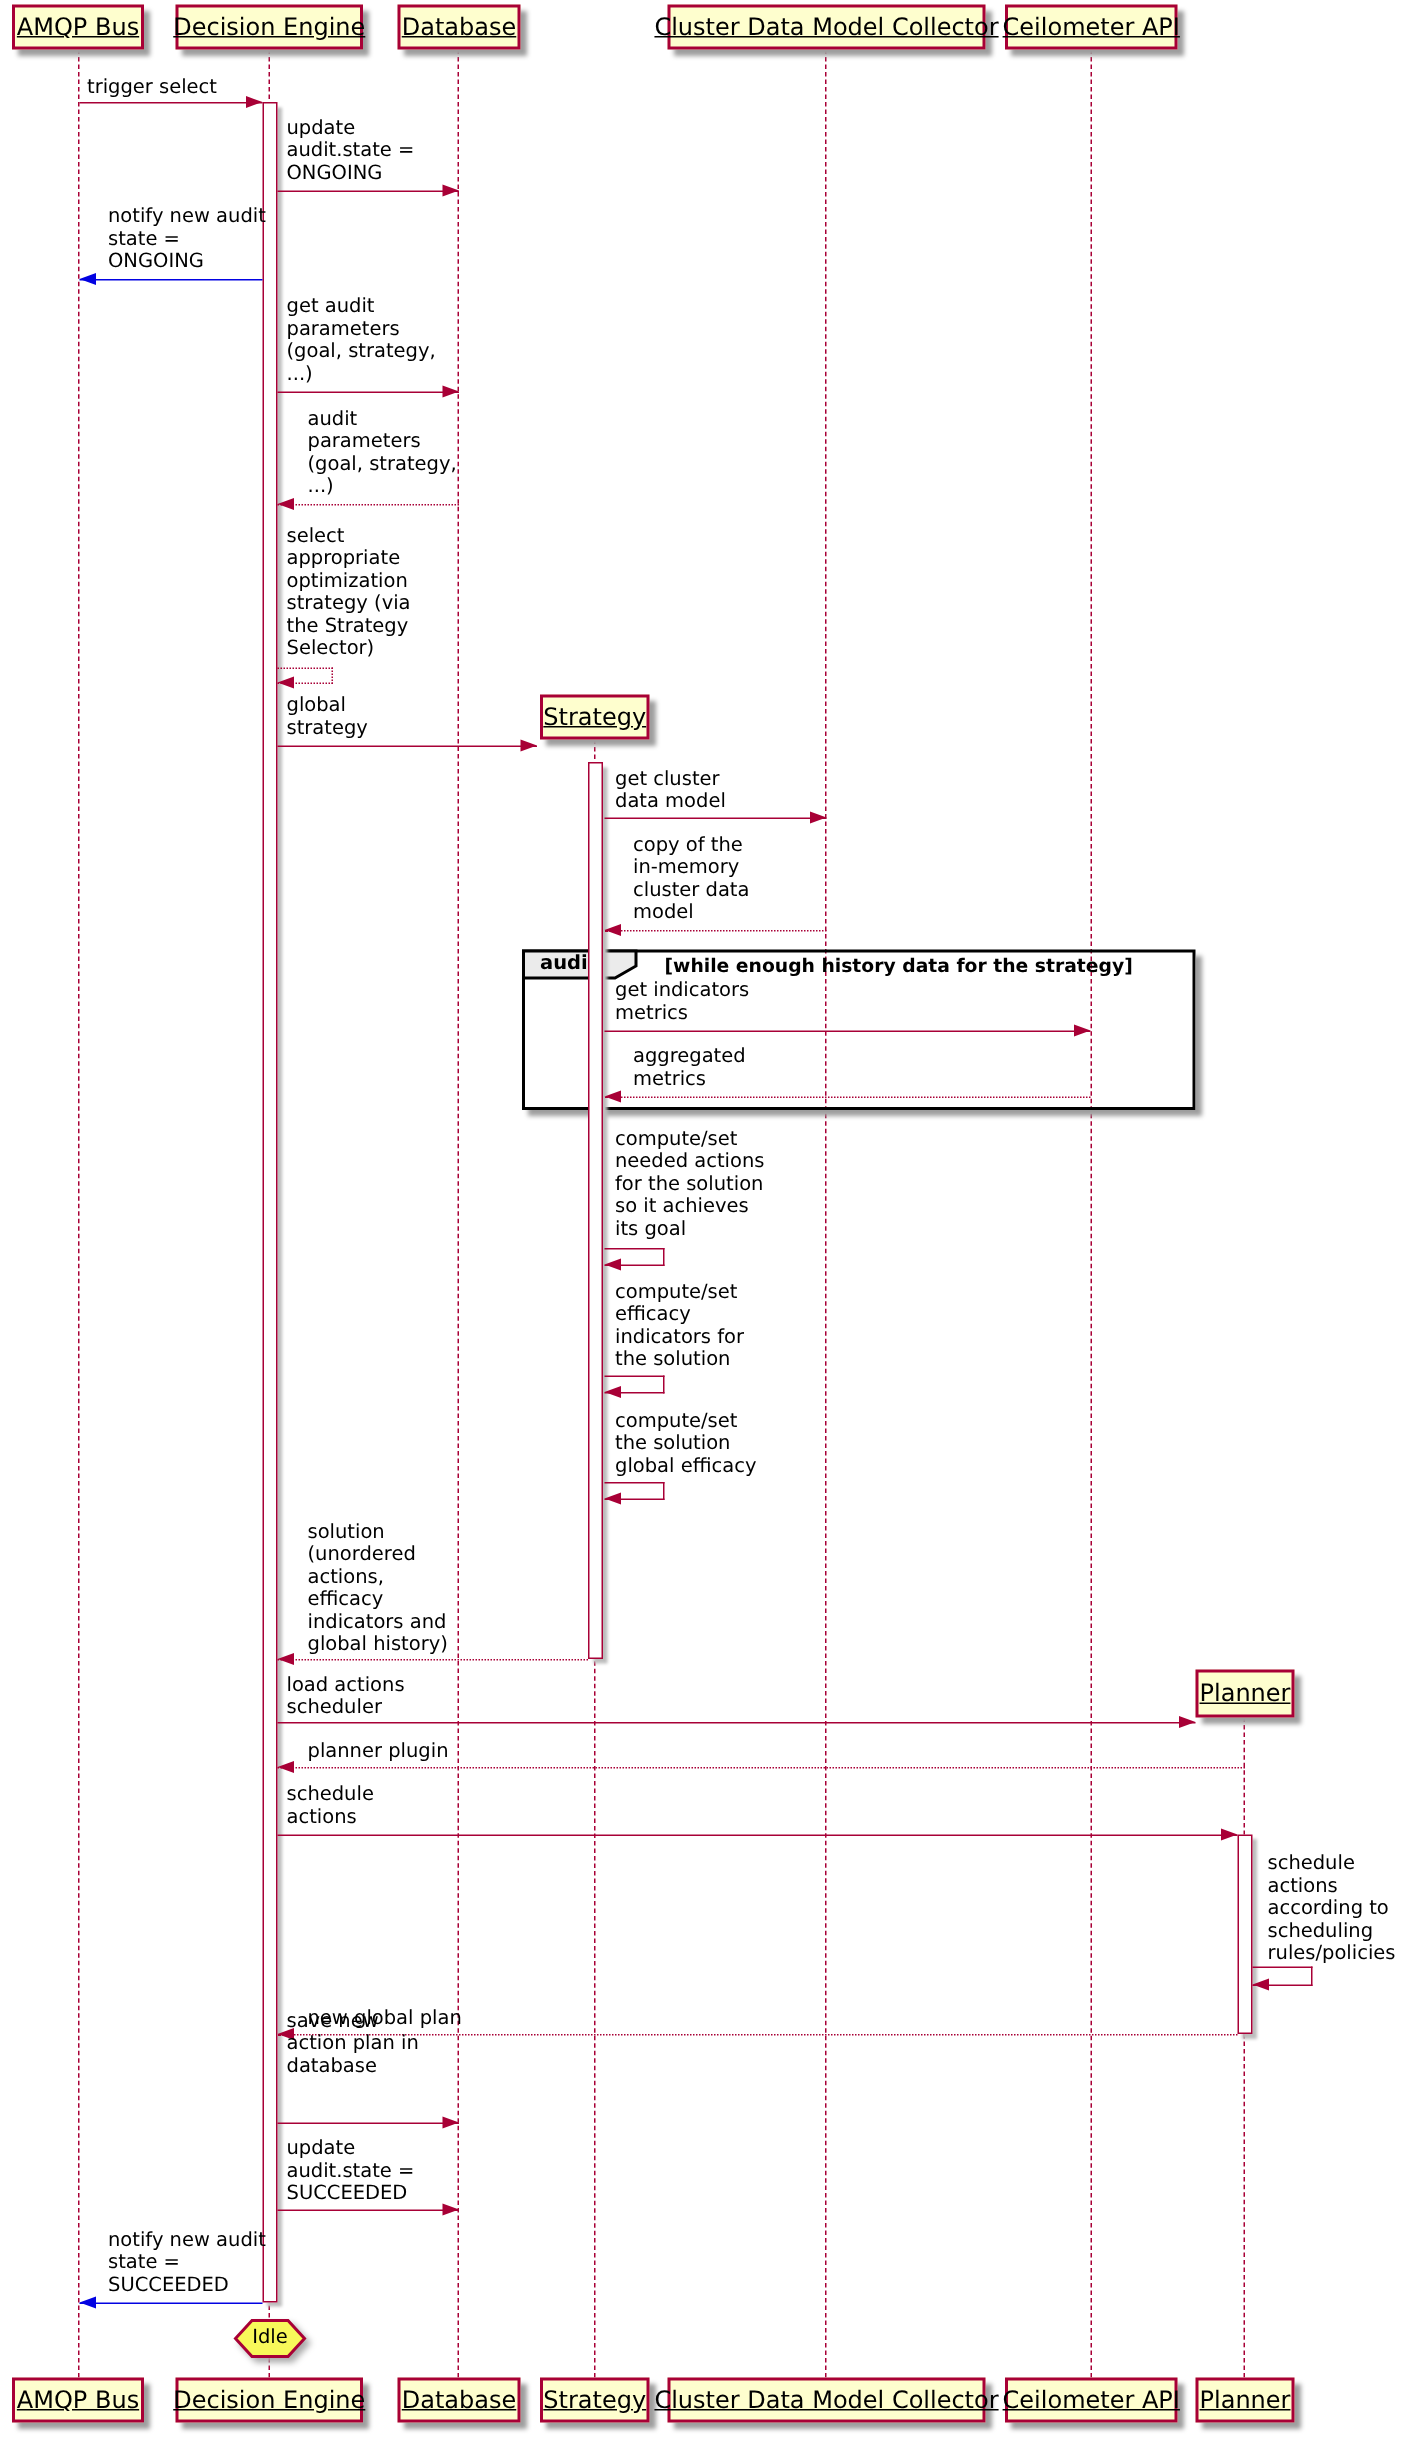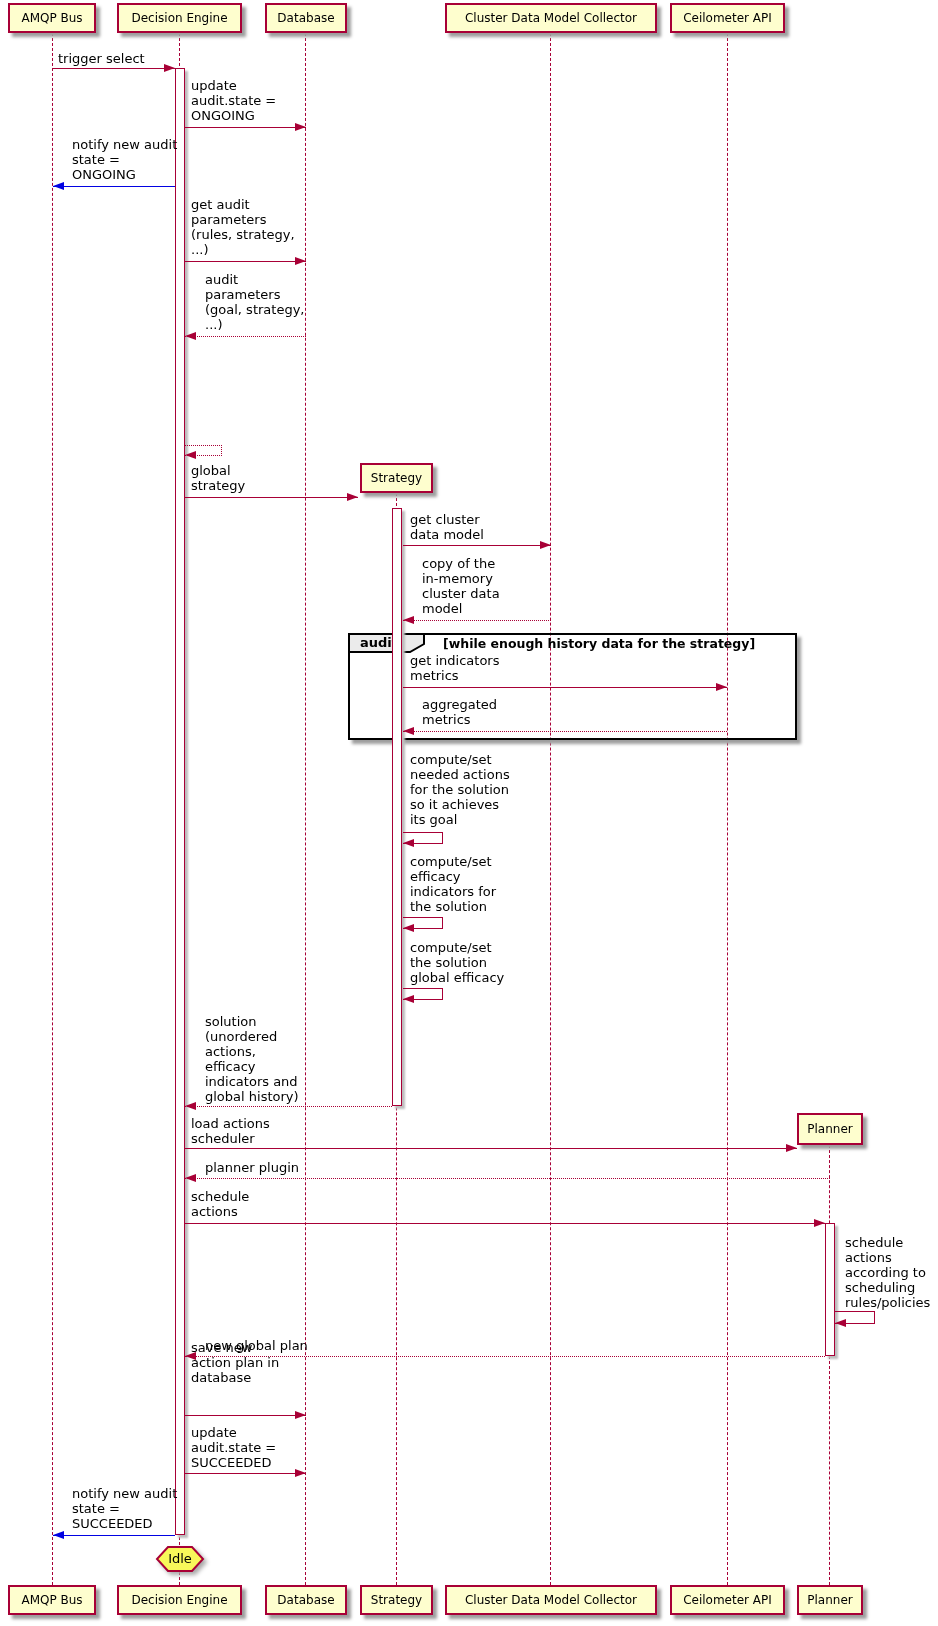--- a/index.html
+++ b/index.html
@@ -4,21 +4,21 @@
 <style>
   html,body{margin:0;padding:0;background:#fff;}
   #canvas{
     position:relative;width:938px;height:1626px;background:#ffffff;overflow:hidden;
     font-family:"DejaVu Sans","Liberation Sans",sans-serif;color:#000;
   }
   .ll{position:absolute;width:0;border-left:1px dashed #A80036;}
   .pbox{
     position:absolute;background:#FEFECE;border:2px solid #A80036;box-sizing:border-box;
     display:flex;align-items:center;justify-content:center;text-align:center;
-    font-size:12px;line-height:14px;box-shadow:4px 4px 3px #9e9e9e;white-space:nowrap;
+    font-size:16px;line-height:14px;box-shadow:4px 4px 3px #9e9e9e;white-space:nowrap;text-decoration:underline;
   }
   .bar{
     position:absolute;width:10px;background:#ffffff;border:1.5px solid #A80036;
     box-sizing:border-box;box-shadow:3px 3px 2px #bdbdbd;
   }
   .lbl{position:absolute;font-size:13px;line-height:15px;white-space:pre-line;}
   .ln{position:absolute;height:0;border-top:1.5px solid #A80036;}
   .ln.dot{border-top-style:dotted;}
   .ln.blue{border-top-color:#0202E2;}
   .hr{position:absolute;width:0;height:0;border-top:4.5px solid transparent;
@@ -79,32 +79,38 @@
   <div class="hr" style="left:295px;top:123px"></div>
 
   <div class="lbl" style="left:72px;top:137px">notify new audit
 state =
 ONGOING</div>
   <div class="ln blue" style="left:53px;top:186px;width:122px"></div>
   <div class="hl blue" style="left:53px;top:182px"></div>
 
   <div class="lbl" style="left:191px;top:197px">get audit
 parameters
-(rules, strategy,
+(goal, strategy,
 ...)</div>
   <div class="ln" style="left:185px;top:261px;width:121px"></div>
   <div class="hr" style="left:295px;top:257px"></div>
 
   <div class="lbl" style="left:205px;top:272px">audit
 parameters
 (goal, strategy,
 ...)</div>
   <div class="ln dot" style="left:185px;top:336px;width:121px"></div>
   <div class="hl" style="left:185px;top:332px"></div>
 
+  <div class="lbl" style="left:191px;top:350px">select
+appropriate
+optimization
+strategy (via
+the Strategy
+Selector)</div>
   <div class="self dot" style="left:185px;top:445px;width:37px;height:11px"></div>
   <div class="hl" style="left:185px;top:451px"></div>
 
   <div class="lbl" style="left:191px;top:463px">global
 strategy</div>
   <div class="ln" style="left:185px;top:497px;width:173px"></div>
   <div class="hr" style="left:347px;top:493px"></div>
 
   <div class="lbl" style="left:410px;top:512px">get cluster
 data model</div>

